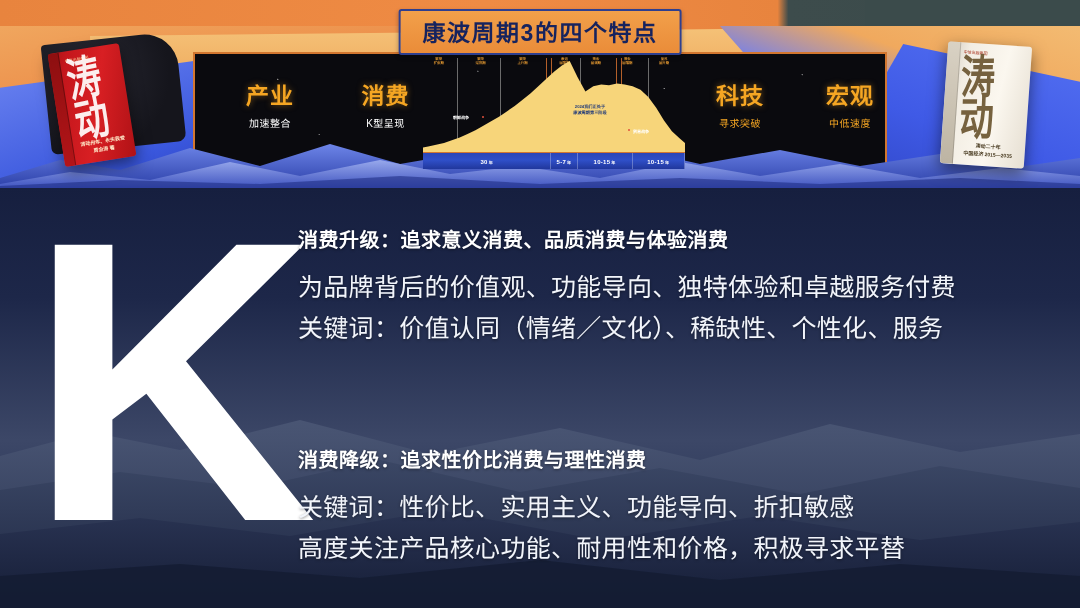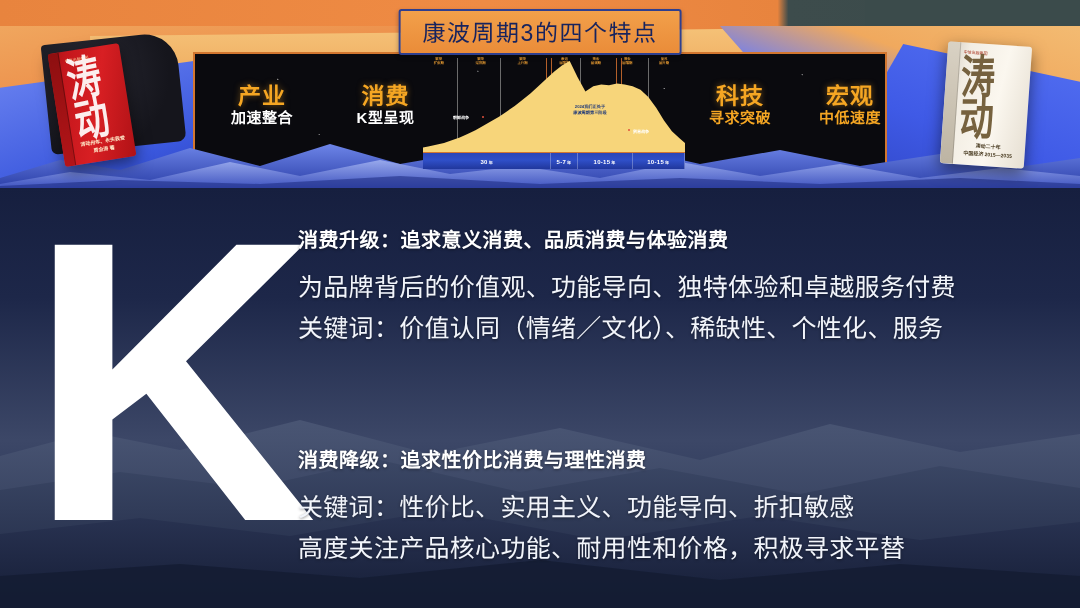--- a/index.html
+++ b/index.html
@@ -81,25 +81,25 @@
 
   .led-text-group {
     position:absolute; top:30px; text-align:center; z-index:4;
     line-height:1.12;
   }
   .led-title {
     font-size:23px; font-weight:bold; color:#f5a623; letter-spacing:1px;
     text-shadow:0 0 6px rgba(245,166,35,.5);
   }
   .led-sub {
-    font-size:15px; font-weight:bold; letter-spacing:.5px; margin-top:0;
+    font-size:10px; font-weight:normal; letter-spacing:.5px; margin-top:8px;
   }
   .led-sub.white { color:#ffffff; }
   .led-sub.amber { color:#f5a623; }
-  #ledg0 { left:7px;   width:120px; }
+  #ledg0 { left:15px;   width:120px; }
   #ledg1 { left:128px; width:125px; }
   #ledg2 { left:492px; width:106px; }
   #ledg3 { left:600px; width:110px; }
 
   
   .chart-wrap {
     position:absolute; left:228px; top:2px; width:262px; height:115px;
     z-index:3;
   }
   .chart-top-labels { position:absolute; left:0; top:1px; width:262px; height:18px; }
@@ -188,21 +188,21 @@
   .title-banner {
     position:absolute; left:50%; transform:translateX(-50%); top:9px;
     padding:3px 22px 5px;
     background:linear-gradient(180deg,#f2a04a 0%,#ea8c39 100%);
     border:2px solid #2e3f8f;
     border-radius:3px;
     z-index:20;
     box-shadow:0 2px 4px rgba(0,0,0,.25);
   }
   .title-banner span {
-    font-size:23px; font-weight:normal; color:#16235e; letter-spacing:1.5px;
+    font-size:23px; font-weight:bold; color:#16235e; letter-spacing:1.5px;
     white-space:nowrap;
   }
 
   
   .content {
     position:absolute; left:0; top:188px; width:1080px; height:420px;
     background:linear-gradient(180deg,#161f3f 0%,#1d2749 26%,#3c4767 60%,#2b3758 82%,#1a2342 100%);
     overflow:hidden;
   }
   .content-mtns { position:absolute; left:0; top:0; width:1080px; height:420px; }

